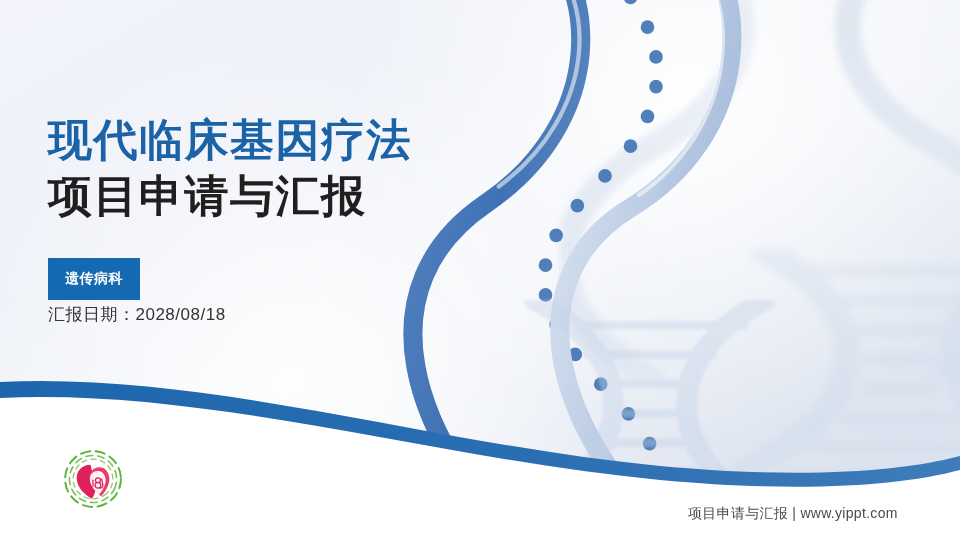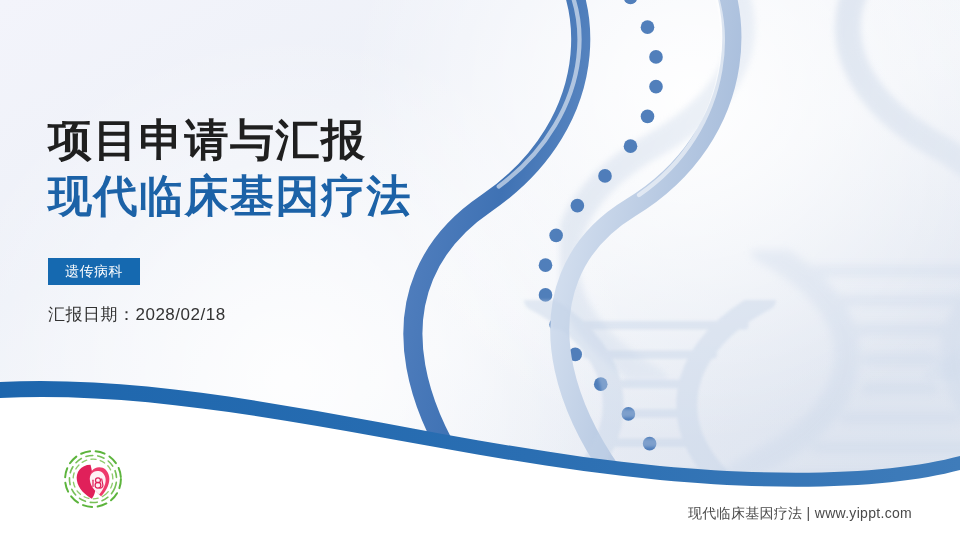--- a/index.html
+++ b/index.html
@@ -45,21 +45,21 @@
     font-size:44px;font-weight:bold;letter-spacing:1.5px;line-height:56px;
     font-family:"Liberation Sans","DejaVu Sans",sans-serif;
     white-space:nowrap;
   }
   .title-1{color:#1c62a7;}
   .title-2{color:#1f1f1f;}
 
   .tags{position:absolute;left:48px;top:258px;display:flex;gap:13px;}
   .tag{
     display:flex;align-items:center;justify-content:center;
-    height:27px;padding:0 17px;color:#ffffff;font-size:14px;font-weight:normal;
+    height:42px;padding:0 17px;color:#ffffff;font-size:14px;font-weight:bold;
     letter-spacing:.5px;white-space:nowrap;
   }
   .tag-primary{background:#1569b0;}
   .tag-secondary{background:#555555;}
 
   .date-line{
     position:absolute;left:48px;top:303px;
     font-size:17px;color:#333333;letter-spacing:.5px;white-space:nowrap;
   }
 
@@ -236,29 +236,29 @@
           <path d="M26 152 L 174 152"></path>
             <path d="M32 166 L 168 166"></path>
           <path d="M42 180 L 158 180"></path>
         </g>
       </g>
     </svg>
   </div>
 
 
   <div class="headline">
+    <div class="title-line title-1">现代临床基因疗法</div>
     <div class="title-line title-2">项目申请与汇报</div>
-    <div class="title-line title-1">现代临床基因疗法</div>
   </div>
 
   <div class="tags">
     <div class="tag tag-primary">遗传病科</div>
   </div>
 
-  <div class="date-line">汇报日期：2028/02/18</div>
+  <div class="date-line">汇报日期：2028/08/18</div>
 
   <div class="wave-wrap">
     <svg class="wave-svg" width="960" height="180" viewBox="0 0 960 180">
       <defs>
         <linearGradient id="waveGrad" x1="0" y1="0" x2="1" y2="0">
           <stop offset="0" stop-color="#1d66ad"></stop>
           <stop offset="0.55" stop-color="#2a6eb2"></stop>
           <stop offset="1" stop-color="#3f7cba"></stop>
         </linearGradient>
       </defs>
@@ -282,15 +282,15 @@
     <path d="M57 37 C 49 37, 44 44, 45 52 C 46 62, 54 70, 60 75 C 67 67, 72 56, 70 48 C 68 40, 63 37, 57 37 Z" fill="#ffffff" opacity=".93"></path>
 
     <g fill="none" stroke="#e0205a" stroke-width="2" stroke-linecap="round">
       <path d="M50 52 L 50 62"></path>
       <circle cx="58" cy="52" r="4"></circle>
       <circle cx="58" cy="60" r="4.6"></circle>
       <path d="M64 50 L 66 60 C 66 64, 62 66, 60 64"></path>
     </g>
   </svg>
 
-  <div class="footer">现代临床基因疗法 | www.yippt.com</div>
+  <div class="footer">项目申请与汇报 | www.yippt.com</div>
 
 </div>
 
 </body></html>

